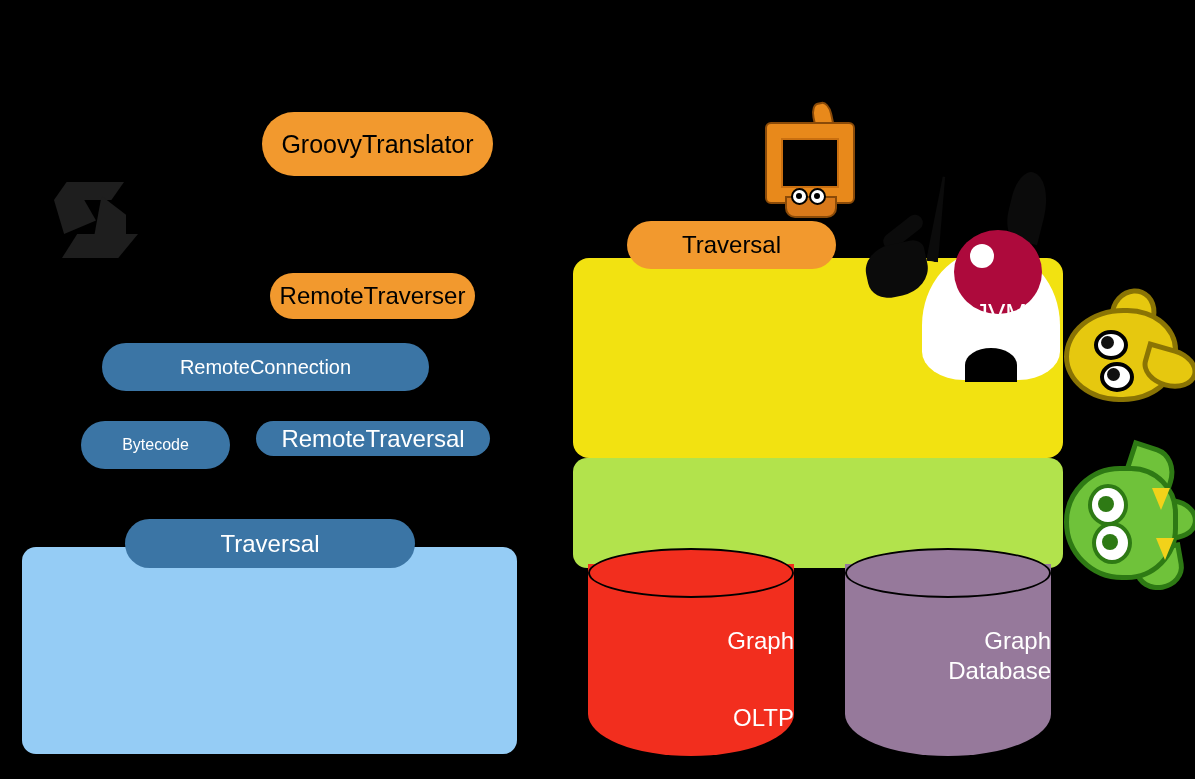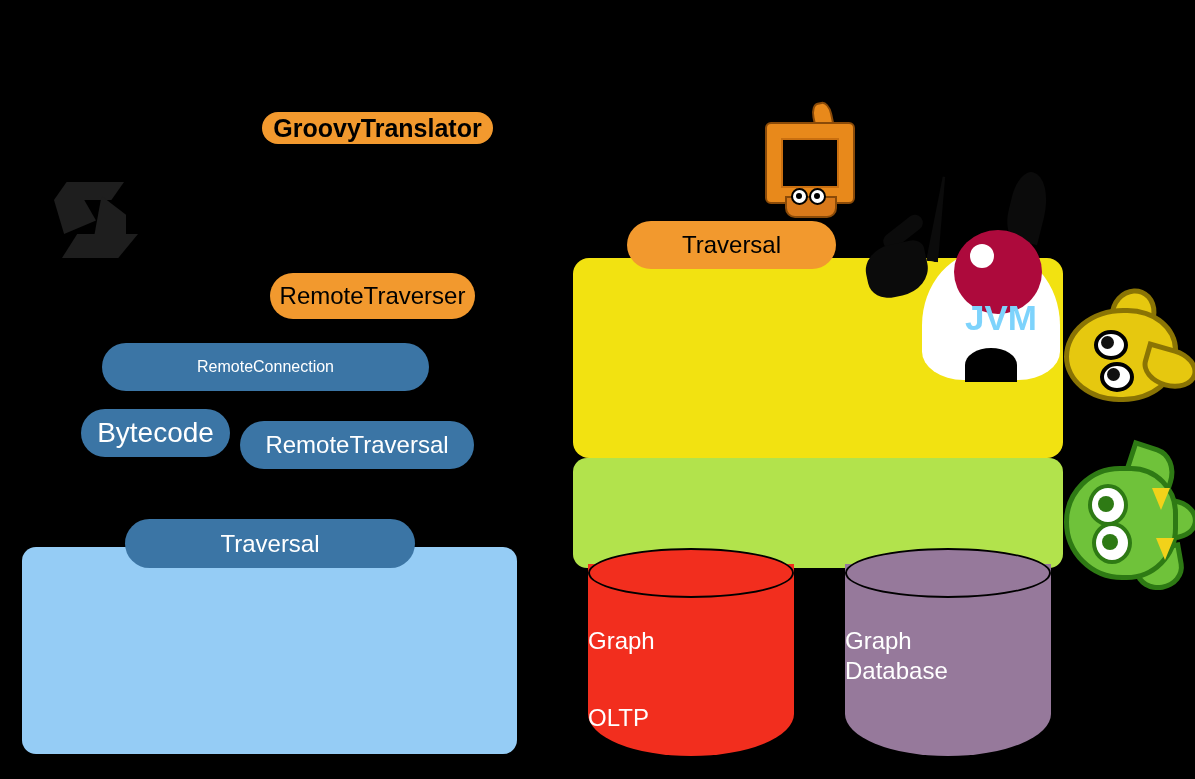--- a/index.html
+++ b/index.html
@@ -8,25 +8,25 @@
   #stage{position:relative;width:1195px;height:779px;background:#000;}
 
   .pill{position:absolute;display:flex;align-items:center;justify-content:center;
         border-radius:999px;box-sizing:border-box;white-space:nowrap;}
   .pill-orange{background:#F2992E;color:#000;}
   .pill-blue{background:#3B75A5;color:#fff;}
 
   .box{position:absolute;box-sizing:border-box;}
 
   
-  #groovy-translator{left:262px;top:112px;width:231px;height:32px;font-size:25px;font-weight:bold;}
+  #groovy-translator{left:262px;top:112px;width:231px;height:64px;font-size:25px;}
   #remote-traverser{left:270px;top:273px;width:205px;height:46px;font-size:24px;}
-  #remote-connection{left:102px;top:343px;width:327px;height:48px;font-size:16px;}
-  #bytecode{left:81px;top:409px;width:149px;height:48px;font-size:28px;}
-  #remote-traversal{left:240px;top:421px;width:234px;height:48px;font-size:24px;}
+  #remote-connection{left:102px;top:343px;width:327px;height:48px;font-size:20px;}
+  #bytecode{left:81px;top:421px;width:149px;height:48px;font-size:16px;}
+  #remote-traversal{left:256px;top:421px;width:234px;height:35px;font-size:24px;}
   #traversal-left{left:125px;top:519px;width:290px;height:49px;font-size:24px;}
 
   #host-box{left:22px;top:547px;width:495px;height:207px;background:#95CCF5;
             border-radius:14px;}
 
   
   #tp-logo{position:absolute;left:48px;top:178px;width:96px;height:82px;}
   .tp-shape{position:absolute;background:#1E1E1E;}
 
   
@@ -42,21 +42,21 @@
   #duke{position:absolute;left:860px;top:180px;width:215px;height:215px;}
   #duke-body{position:absolute;left:62px;top:70px;width:138px;height:130px;background:#fff;
              border-radius:48% 48% 30% 30%/58% 58% 22% 22%;}
   #duke-body:after{content:"";position:absolute;left:43px;bottom:-2px;width:52px;height:34px;
                    background:#000;border-radius:50% 50% 0 0;}
   #duke-nose{position:absolute;left:94px;top:50px;width:88px;height:84px;background:#AD0A3C;
              border-radius:50%;}
   #duke-gloss{position:absolute;left:110px;top:64px;width:24px;height:24px;background:#fff;
               border-radius:50%;}
   #duke-jvm{position:absolute;left:96px;top:118px;width:90px;text-align:center;
-            font-size:35px;color:#7dd3fc;font-weight:bold;}
+            font-size:26px;color:#ffffff;}
   #duke-arm{position:absolute;left:6px;top:64px;width:62px;height:52px;background:#0B0B0B;
             border-radius:46% 20% 50% 36%;transform:rotate(-12deg);}
   #duke-arm2{position:absolute;left:20px;top:44px;width:46px;height:16px;background:#0B0B0B;
              border-radius:10px;transform:rotate(-38deg);}
   #duke-antenna{position:absolute;left:72px;top:-4px;width:12px;height:86px;background:#0B0B0B;
             clip-path:polygon(40% 0%,60% 0%,100% 100%,0% 100%);transform:rotate(8deg);}
   #duke-hair{position:absolute;left:150px;top:-8px;width:36px;height:70px;background:#0B0B0B;
              border-radius:40% 60% 0 40%;transform:rotate(14deg);}
 
   
@@ -102,21 +102,21 @@
   .gg-eye:after{content:"";position:absolute;left:6px;top:8px;width:16px;height:16px;
                 background:#2E7A14;border-radius:50%;}
   .gg-fang{position:absolute;width:18px;height:22px;background:#F2D21A;
            clip-path:polygon(0 0,100% 0,50% 100%);}
 
   
   .cyl{position:absolute;}
   .cyl-body{position:absolute;left:0;top:16px;width:100%;bottom:0;}
   .cyl-top{position:absolute;left:0;top:0;width:100%;height:50px;border-radius:50%;
            border:2px solid #000;box-sizing:border-box;}
-  .cyl-text{position:absolute;left:0;width:100%;text-align:left;color:#fff;}
+  .cyl-text{position:absolute;left:0;width:100%;text-align:right;color:#fff;}
 
   #cyl-oltp{left:588px;top:548px;width:206px;height:208px;}
   #cyl-oltp .cyl-body{background:#F22E1E;border-radius:0 0 50% 50%/0 0 22% 22%;height:192px;}
   #cyl-oltp .cyl-top{background:#F22E1E;}
   #cyl-olap{left:845px;top:548px;width:206px;height:208px;}
   #cyl-olap .cyl-body{background:#96799B;border-radius:0 0 50% 50%/0 0 22% 22%;height:192px;}
   #cyl-olap .cyl-top{background:#96799B;}
   .cyl-name{top:78px;font-size:24px;line-height:30px;}
   .cyl-mode{top:156px;font-size:24px;}
 </style>

